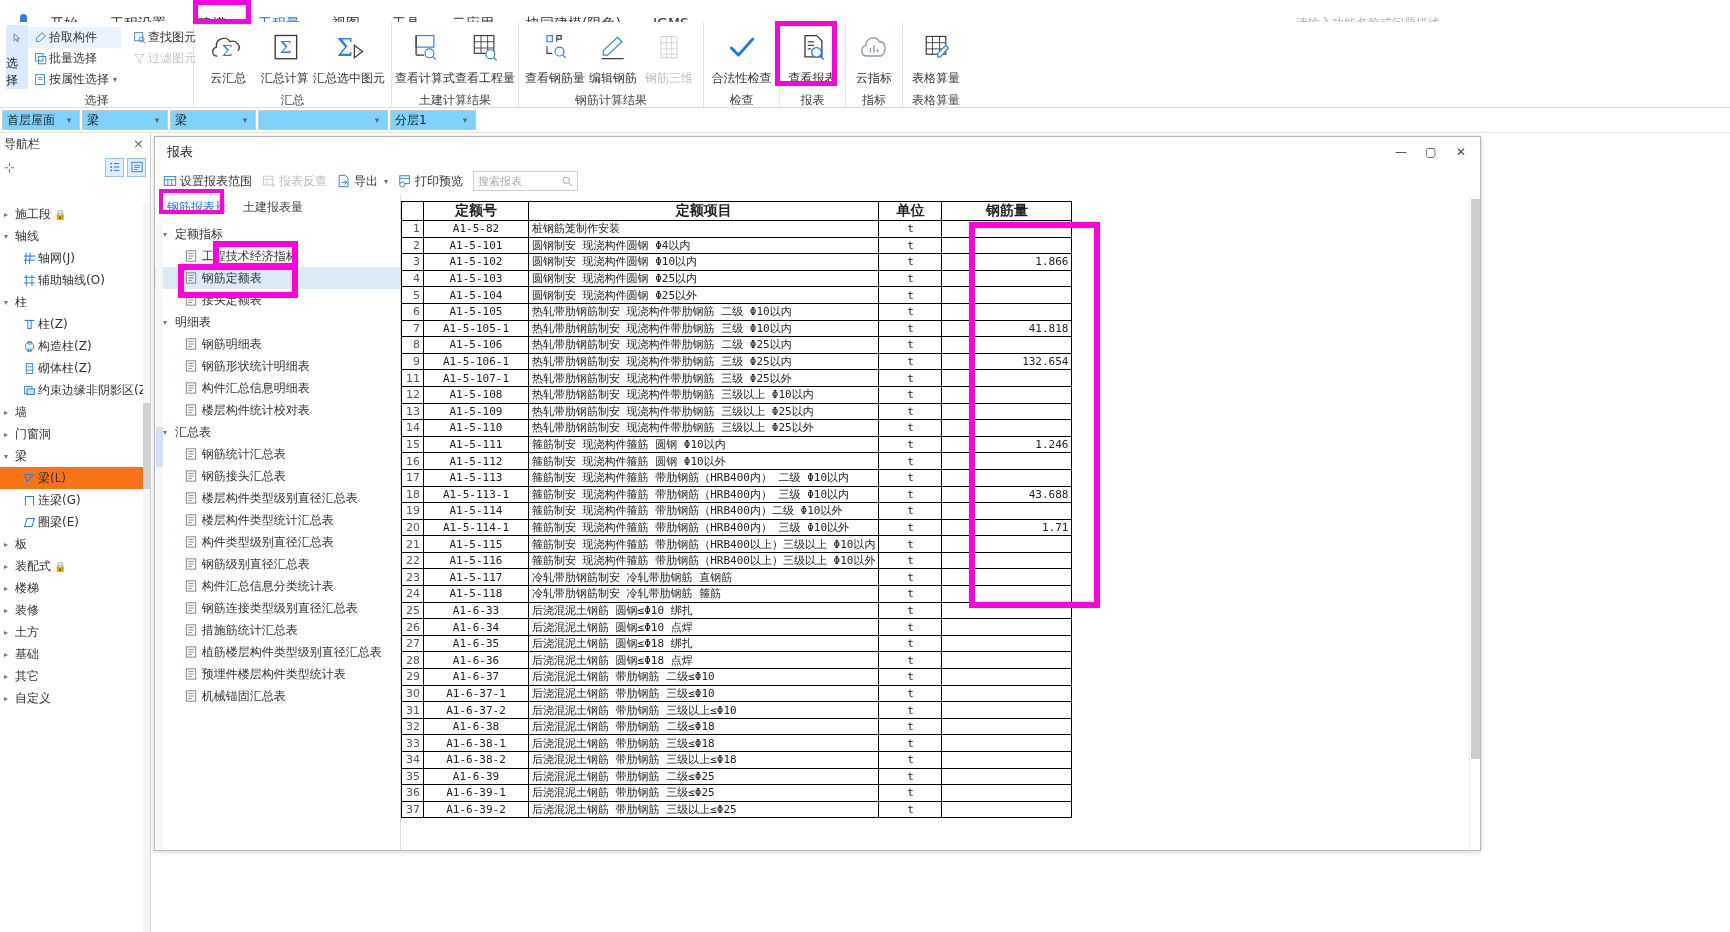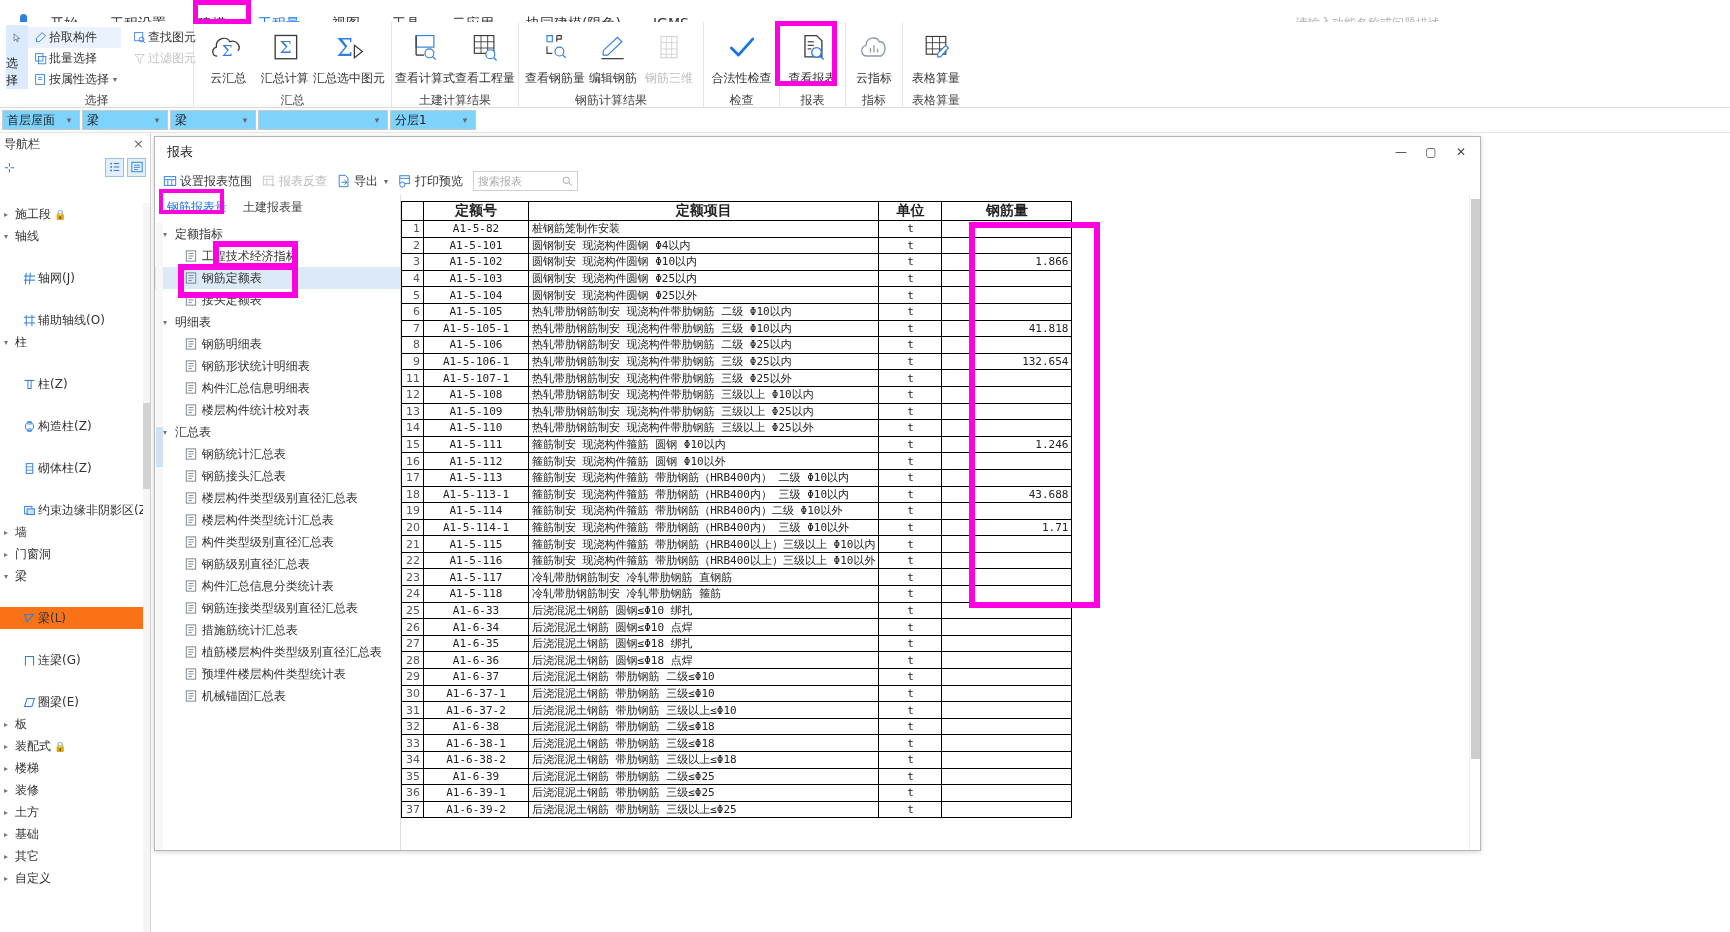--- a/index.html
+++ b/index.html
@@ -77,21 +77,21 @@
     font-size:12px; color:#333; position:relative;}
   .nav-close { position:absolute; right:6px; top:3px; color:#666; font-size:13px; }
   .nav-toolbar { height:24px; display:flex; align-items:center; padding:0 4px;
     justify-content:space-between; }
   .nav-tb-right { display:flex; gap:3px; }
   .nav-ico-btn { width:19px; height:19px; border:1px solid #9cc2ea; background:#e3eefb;
     display:flex; align-items:center; justify-content:center; }
   .nav-list { position:absolute; top:70px; left:0; right:0; bottom:0; overflow:hidden; }
   .nav-row { height:22px; display:flex; align-items:center; font-size:12px;
     color:#333; padding-left:4px; white-space:nowrap; }
-  .nav-row.child { padding-left:20px;margin-top:20px; }
+  .nav-row.child { padding-left:20px; }
   .nav-row.sel { background:#f97316; }
   .nav-arrow { width:11px; color:#777; font-size:8px; }
   .nav-ico { width:18px; display:inline-flex; justify-content:center; color:#3f7fd0; }
   .lock { color:#4a7fc1; font-size:10px; margin-left:3px; }
 
   
   .dialog { position:absolute; left:154px; top:136px; width:1327px; height:715px;
     background:#fff; border:1px solid #b6b6b6; box-shadow:0 1px 5px rgba(0,0,0,.18); }
   .dlg-title { height:30px; display:flex; align-items:center; padding-left:12px;
     font-size:13px; color:#222; position:relative; }

